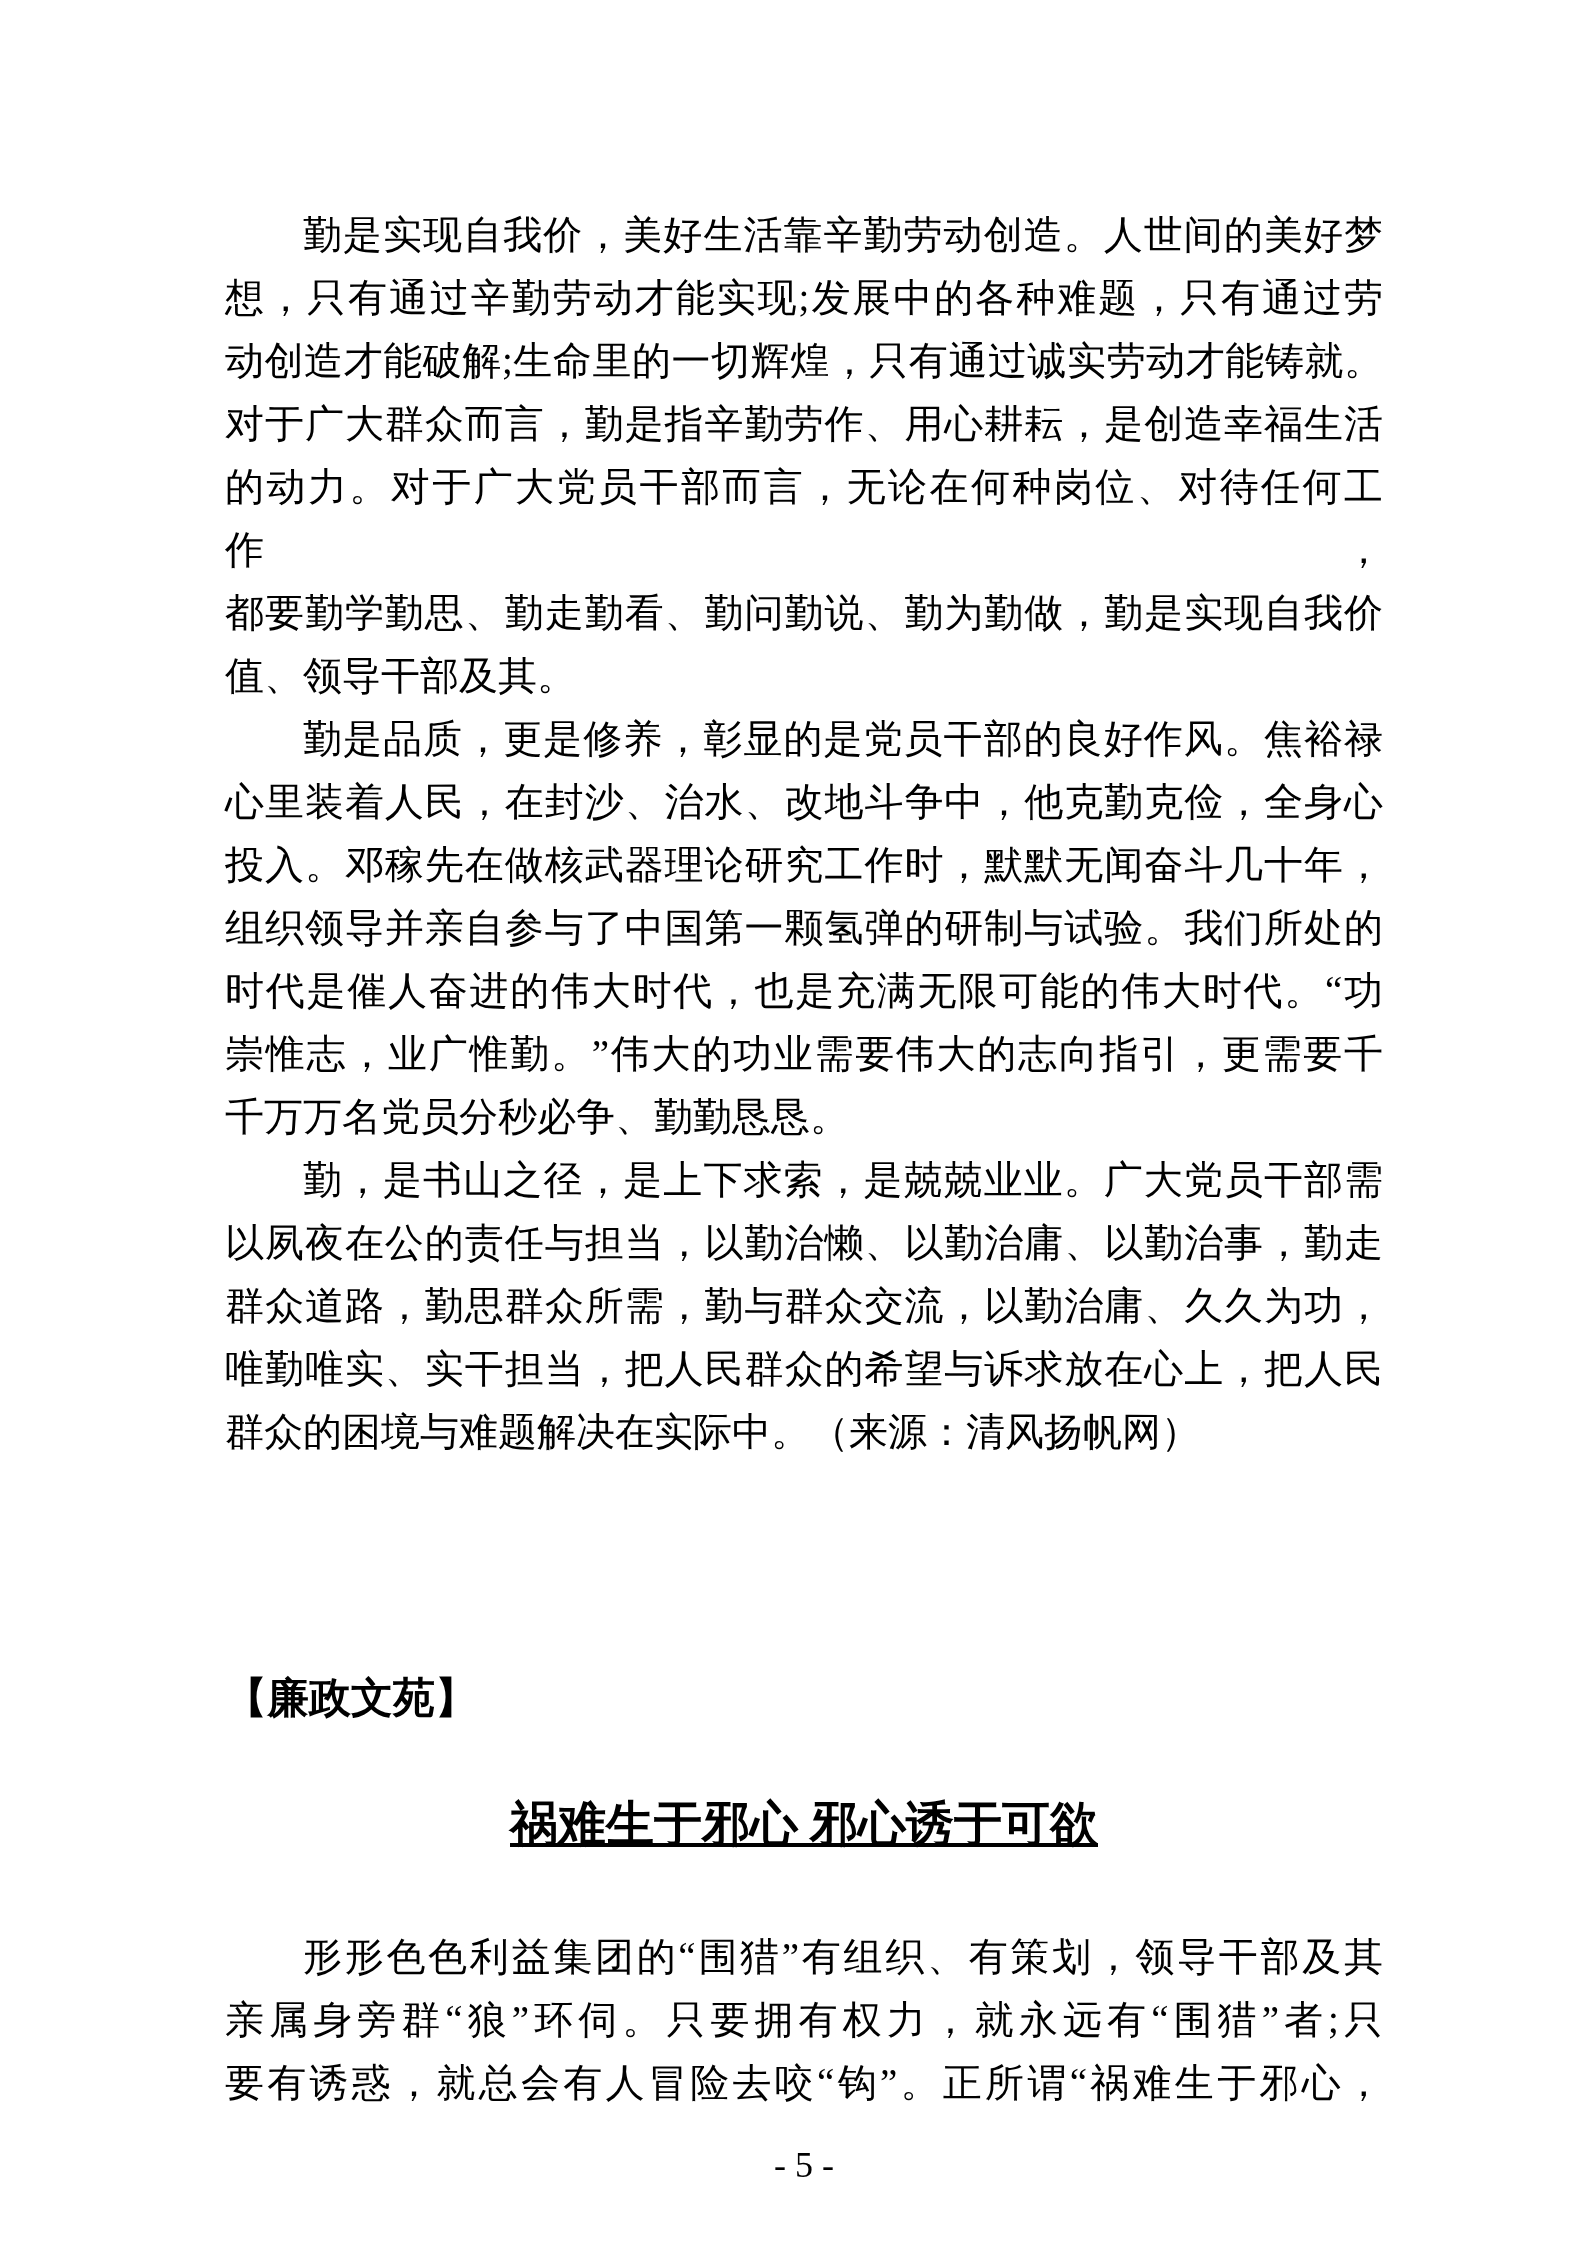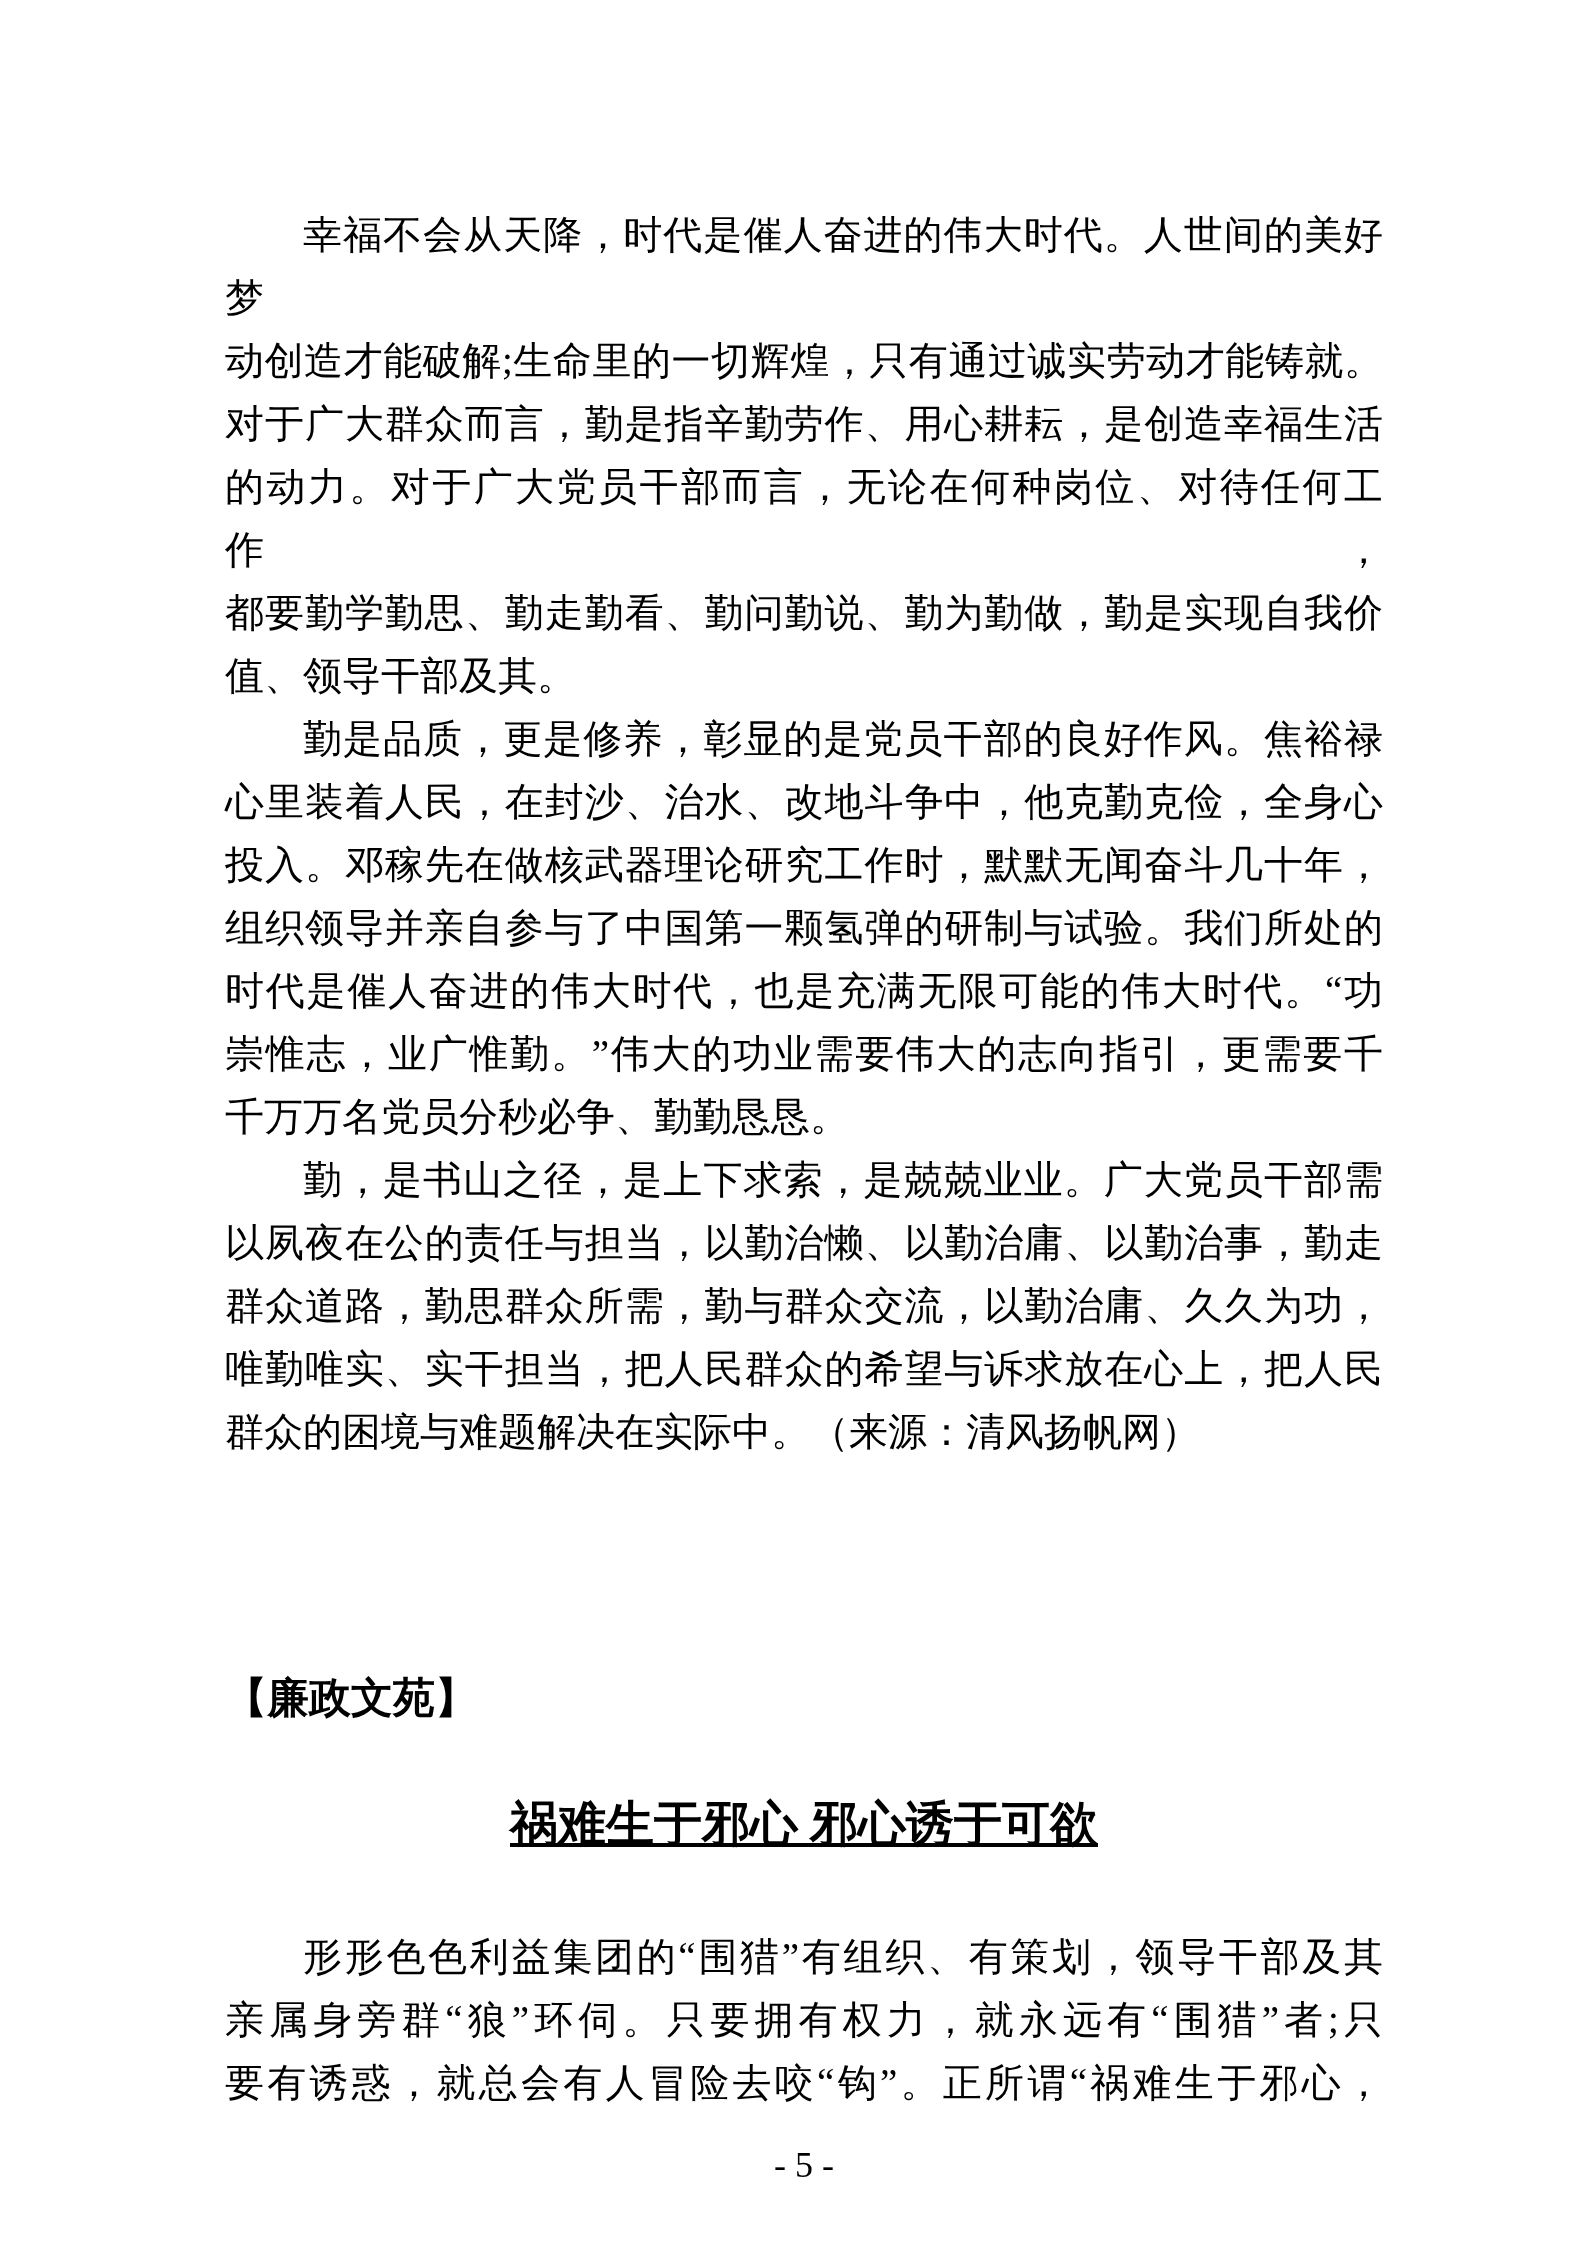--- a/index.html
+++ b/index.html
@@ -42,21 +42,22 @@
   }
 </style>
 </head>
 <body>
 
 <div class="page">
 
   <div class="body-text">
 
     <div>
-      <div class="line jl indent">幸福不会从天降，时代是催人奋进的伟大时代。人世间的美好梦</div>
+      <div class="line jl indent">勤是实现自我价，美好生活靠辛勤劳动创造。人世间的美好梦</div>
+      <div class="line jl">想，只有通过辛勤劳动才能实现;发展中的各种难题，只有通过劳</div>
       <div class="line jl">动创造才能破解;生命里的一切辉煌，只有通过诚实劳动才能铸就。</div>
       <div class="line jl">对于广大群众而言，勤是指辛勤劳作、用心耕耘，是创造幸福生活</div>
       <div class="line jl">的动力。对于广大党员干部而言，无论在何种岗位、对待任何工作，</div>
       <div class="line jl">都要勤学勤思、勤走勤看、勤问勤说、勤为勤做，勤是实现自我价</div>
       <div class="line last">值、领导干部及其。</div>
     </div>
 
     <div>
       <div class="line jl indent">勤是品质，更是修养，彰显的是党员干部的良好作风。焦裕禄</div>
       <div class="line jl">心里装着人民，在封沙、治水、改地斗争中，他克勤克俭，全身心</div>

